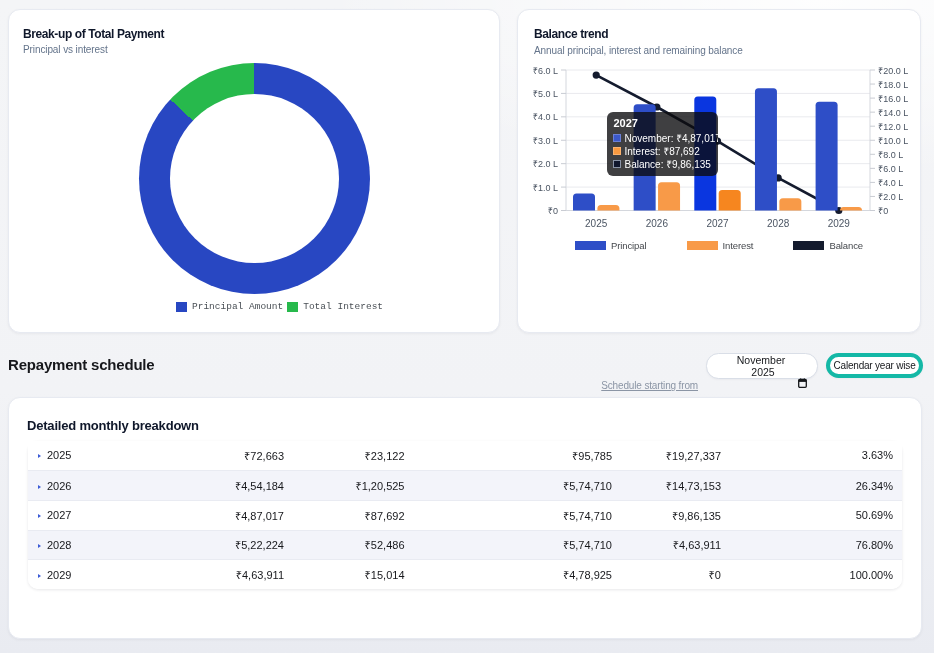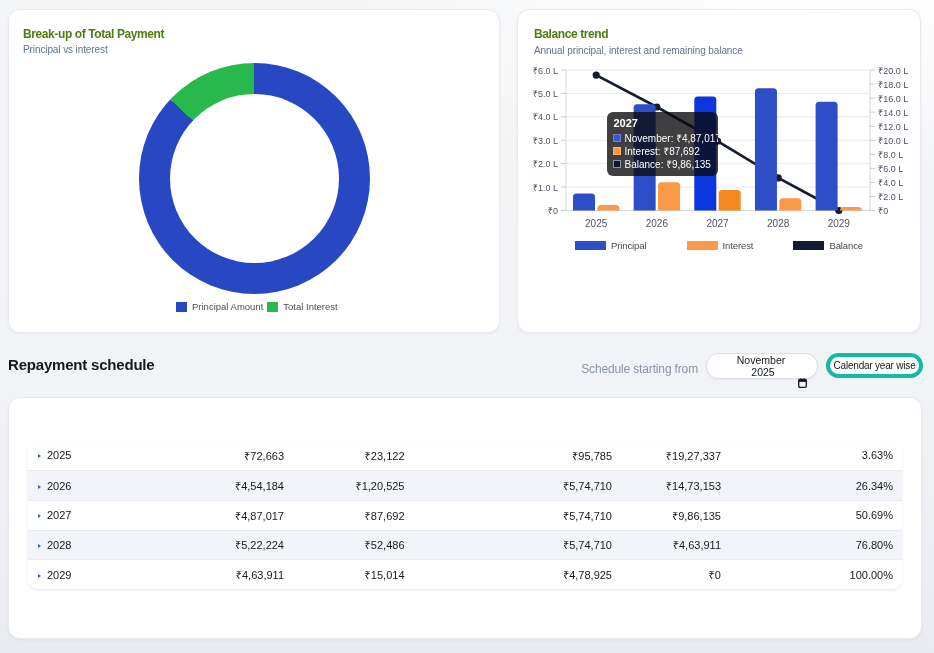--- a/index.html
+++ b/index.html
@@ -8,52 +8,52 @@
   position:relative;
   background:
     radial-gradient(120% 60% at 88% 0%, rgba(255,255,255,.9) 0%, rgba(255,255,255,0) 45%),
     linear-gradient(180deg,#f4f5f7 0%,#f2f3f6 60%,#e9ebf1 100%);
 }
 .card { position:absolute; background:#fff; border:1px solid #e7eaf1; border-radius:12px;
   box-shadow:0 1px 3px rgba(16,24,40,.05); }
 #card1 { left:8px; top:9px; width:492px; height:324px; }
 #card2 { left:517px; top:9px; width:404px; height:324px; }
 #card3 { left:8px; top:397px; width:914px; height:242px; }
-.ctitle { position:absolute; font-size:12px; font-weight:700; color:#4d7c0f; letter-spacing:-0.4px;text-align:right; }
+.ctitle { position:absolute; font-size:12px; font-weight:700; color:#0f172a; letter-spacing:-0.4px;text-align:right; }
 .csub { position:absolute; font-size:10px; color:#64748b; letter-spacing:-0.1px; }
 
 
 #donut { position:absolute; left:130.3px; top:53.0px;
   width:231.0px; height:231.0px; border-radius:50%;
   background:conic-gradient(#2847c2 0deg 313.2deg, #27b94c 313.2deg 360deg); }
 #donut::after { content:""; position:absolute; left:31.0px; top:31.0px;
   width:169.0px; height:169.0px; border-radius:50%; background:#fff; }
 .dlegend { position:absolute; left:167px; top:291px; display:flex;
-  gap:4px; font-size:9.5px; color:#4a5056; }
+  gap:4px; font-size:9.5px; color:#4a5056;font-family:Liberation Mono, monospace; }
 .dlegend .it { display:flex; align-items:center; gap:5px; }
 .sw { width:11px; height:10px; display:inline-block; }
 
 
 #tip { position:absolute; left:606.5px; top:111.5px; width:111px; height:64px;
   background:rgba(12,12,14,.79); border-radius:6px; padding:3px 6px; color:#fff;
   white-space:nowrap; overflow:hidden; }
 #tip .t { font-size:11px; font-weight:700; margin:2px 0 3px 1px; }
 #tip .r { display:flex; align-items:center; gap:4px; font-size:10px; height:13.2px; }
 #tip .bx { width:8px; height:8px; flex:0 0 8px; box-sizing:border-box; font-size:0; }
 
 
 .clegend { position:absolute; left:517px; top:240px; width:404px; display:flex;
   justify-content:center; gap:6px; font-size:9.5px; color:#45484d; }
 .clegend .it { display:flex; align-items:center; gap:5px; }
 .clegend { letter-spacing:-0.1px;gap:40px; }
 .pill { width:31px; height:8.5px; display:inline-block; }
 
 
 #rephead { position:absolute; left:8px; top:356px; font-size:15px; font-weight:700; color:#17181c; letter-spacing:-0.2px; }
-#startlbl { position:absolute; right:236px; top:362px; font-size:12px; color:#8b95a5; letter-spacing:-0.15px; }
+#startlbl { position:absolute; right:236px; top:380px; font-size:10px; color:#8b95a5; letter-spacing:-0.15px;text-decoration:underline; }
 #datebox { position:absolute; left:705.5px; top:353px; width:112.5px; height:25.5px; background:#fff;
   border:1px solid #d9dee7; border-radius:12.5px; display:flex; align-items:center;
   padding:0 10.5px 0 9px; font-size:10.5px; color:#16181c; box-shadow:0 1px 2px rgba(16,24,40,.04);flex-direction:column; }
 #datebox .ic { margin-left:auto; display:flex; }
 #calbtn { position:absolute; left:826px; top:353px; width:97px; height:25px; background:#fff;
   border:4px solid #14b8a6; border-radius:12.5px; display:flex; align-items:center; justify-content:center;
   font-size:10px; letter-spacing:-0.2px; color:#16181c; box-shadow:0 1px 2px rgba(16,24,40,.04); }
 
 
 #tbl { position:absolute; left:19px; top:42.5px; width:874px; border-collapse:separate;
@@ -185,20 +185,21 @@
       <svg width="9" height="10" viewBox="0 0 9 10">
         <rect x="0.7" y="1.5" width="7.6" height="7.8" rx="1.1" fill="none" stroke="#15171a" stroke-width="1.3"></rect>
         <path d="M0.7 1.7 h7.6 v2.2 h-7.6 z" fill="#15171a"></path>
         <line x1="2.6" y1="0.4" x2="2.6" y2="1.7" stroke="#15171a" stroke-width="1.2"></line>
         <line x1="6.4" y1="0.4" x2="6.4" y2="1.7" stroke="#15171a" stroke-width="1.2"></line>
       </svg>
     </span>
   </div>
 <div id="calbtn">Calendar year wise</div>
 <div class="card" id="card3">
+  <div class="ctitle" style="left:18px;top:20px;font-size:13px;letter-spacing:-0.2px">Detailed monthly breakdown</div>
   <table id="tbl">
     <colgroup>
       <col style="width:122px">
         <col style="width:143px">
         <col style="width:120.5px">
       <col style="width:207.5px">
         <col style="width:109px">
         <col style="width:172px">
     </colgroup>
     <tbody>

